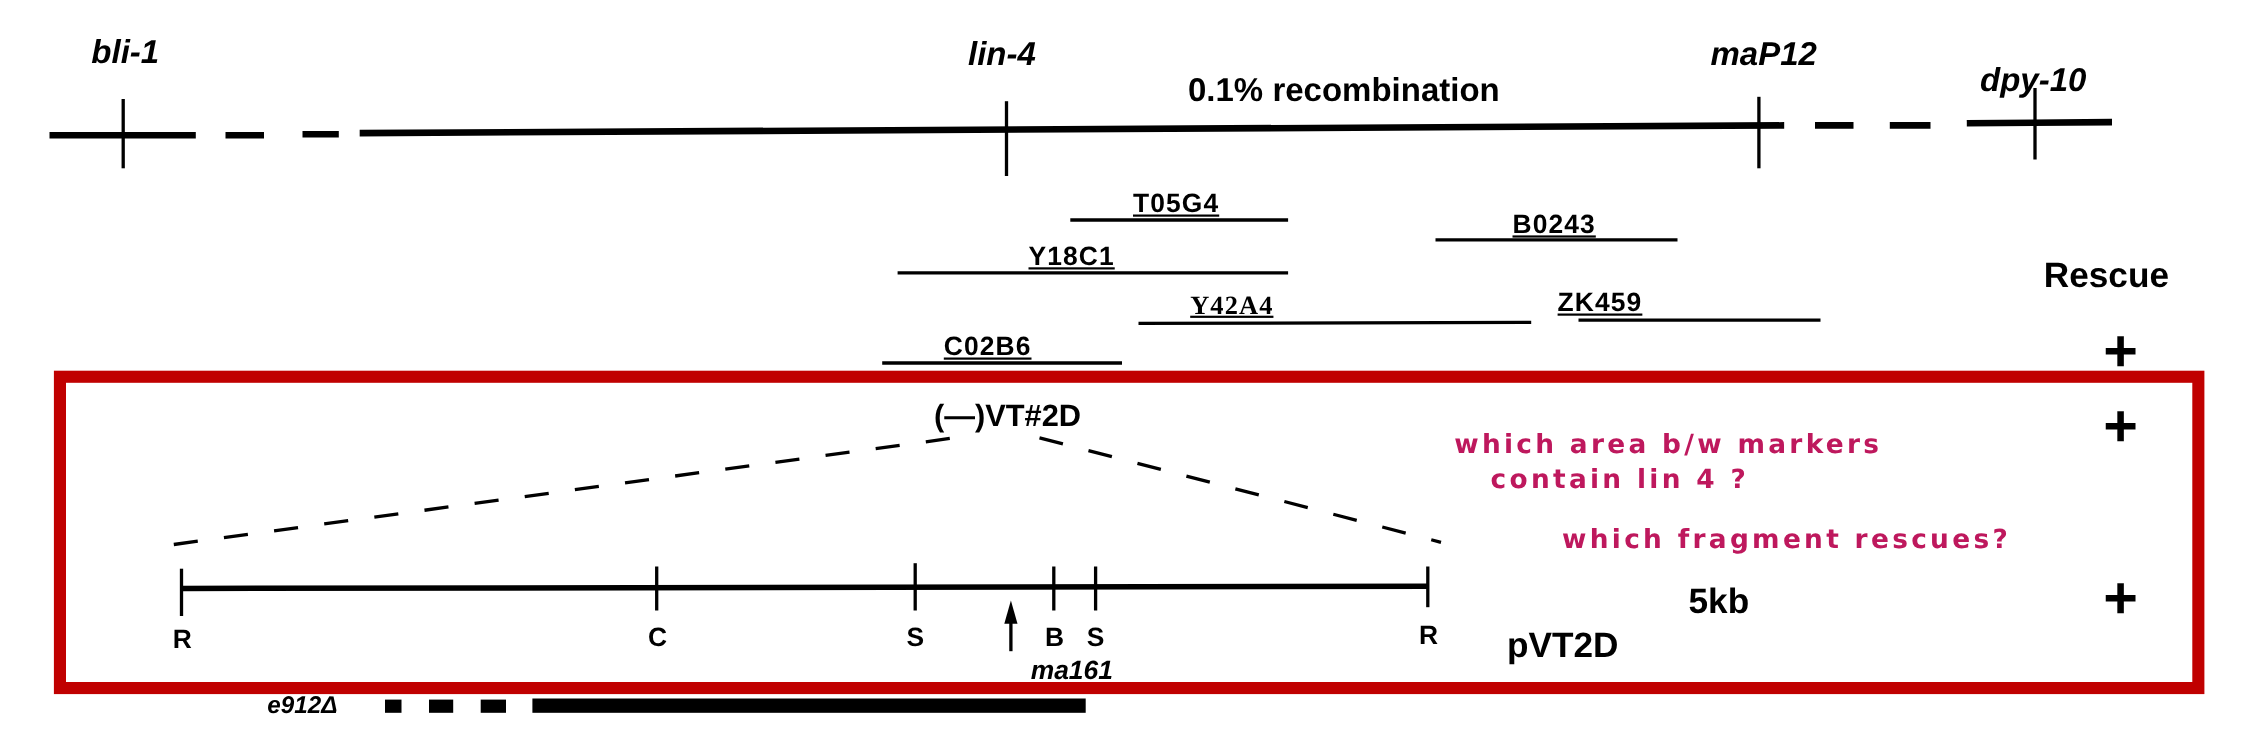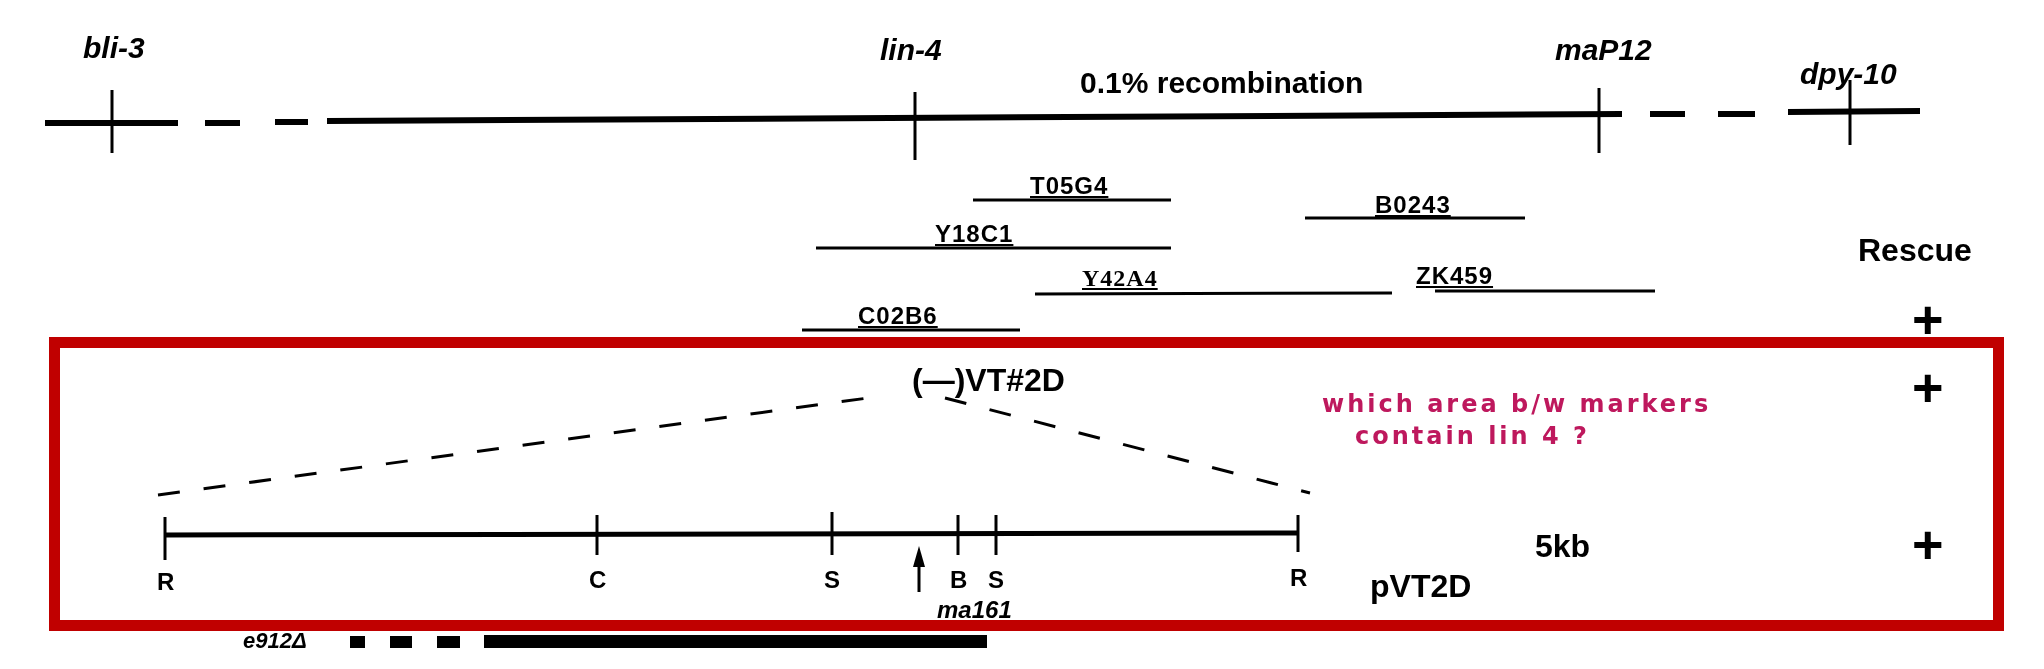--- a/index.html
+++ b/index.html
@@ -86,51 +86,52 @@
     </g>
 
     <g fill="#000">
       <rect x="350" y="636" width="15" height="12"></rect>
       <rect x="390" y="636" width="22" height="12"></rect>
       <rect x="437" y="636" width="23" height="12"></rect>
       <rect x="484" y="635" width="503" height="13"></rect>
     </g>
   </svg>
 
-  <div class="lbl gene" style="left:83px; top:33px;">bli-3</div>
+  <div class="lbl gene" style="left:83px; top:33px;">bli-1</div>
   <div class="lbl gene" style="left:880px; top:35px;">lin-4</div>
   <div class="lbl gene" style="left:1555px; top:35px;">maP12</div>
   <div class="lbl gene" style="left:1800px; top:26px;margin-top:33px;">dpy-10</div>
   <div class="lbl" style="left:1080px; top:68px; font-size:30px;">0.1% recombination</div>
 
   <div class="lbl clone" style="left:1030px; top:174px;">T05G4</div>
   <div class="lbl clone" style="left:935px; top:222px;">Y18C1</div>
   <div class="lbl clone" style="left:1375px; top:193px;">B0243</div>
   <div class="lbl clone" style="left:1082px; top:266px;font-family:Liberation Serif, serif;">Y42A4</div>
   <div class="lbl clone" style="left:1416px; top:264px;">ZK459</div>
   <div class="lbl clone" style="left:858px; top:304px;">C02B6</div>
 
   <div class="lbl" style="left:1858px; top:234px; font-size:32px;">Rescue</div>
   <div class="plus" style="left:1912px; top:292px;">+</div>
   <div class="plus" style="left:1912px; top:360px;">+</div>
   <div class="plus" style="left:1912px; top:517px;">+</div>
 
   <div class="redbox"></div>
 
-  <div class="lbl" style="left:912px; top:364px; font-size:32px;">(—)VT#2D</div>
+  <div class="lbl" style="left:849px; top:364px; font-size:28px;">(—)VT#2D</div>
 
   <div class="lbl site" style="left:157px; top:570px;">R</div>
   <div class="lbl site" style="left:589px; top:568px;">C</div>
   <div class="lbl site" style="left:824px; top:568px;">S</div>
   <div class="lbl site" style="left:950px; top:568px;">B</div>
   <div class="lbl site" style="left:988px; top:568px;">S</div>
   <div class="lbl site" style="left:1290px; top:566px;">R</div>
   <div class="lbl" style="left:890px; top:598px; font-size:24px; font-style:italic;margin-left:47px;">ma161</div>
 
   <div class="lbl" style="left:1370px; top:530px; font-size:32px;margin-top:40px;">pVT2D</div>
   <div class="lbl" style="left:1535px; top:530px; font-size:32px;">5kb</div>
 
   <div class="lbl" style="left:243px; top:630px; font-size:22px; font-style:italic;">e912Δ</div>
 
   <div class="pink" style="left:1322px; top:392px;">which area b/w markers</div>
   <div class="pink" style="left:1355px; top:424px;">contain lin 4 ?</div>
+  <div class="pink" style="left:1420px; top:478px;">which fragment rescues?</div>
 
 </div>
 
 </body></html>

